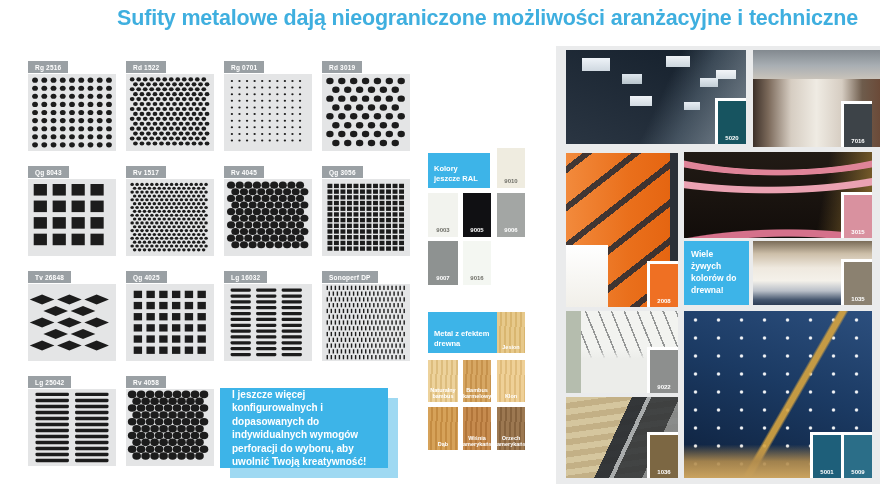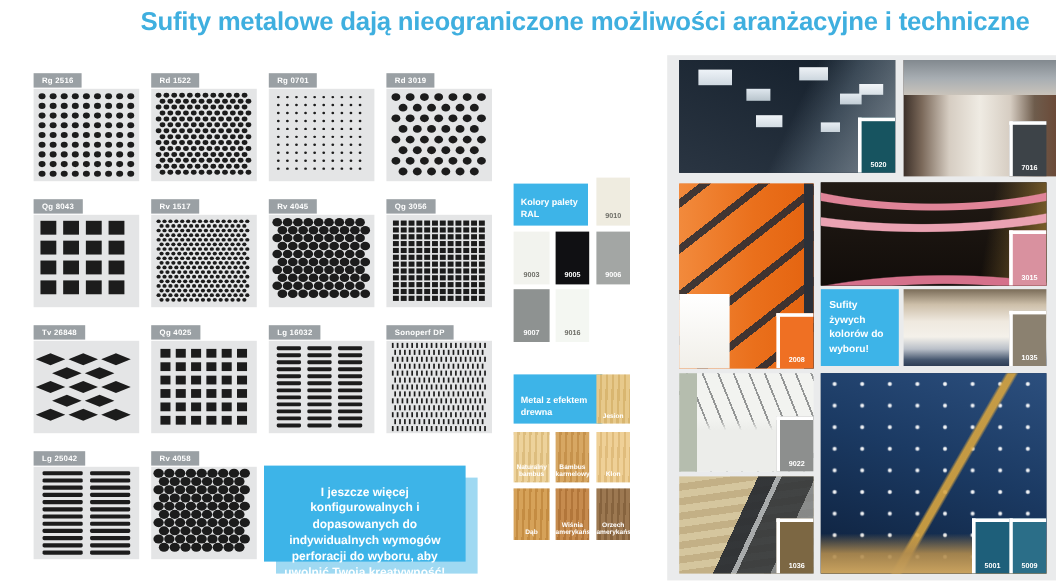--- a/index.html
+++ b/index.html
@@ -8,21 +8,21 @@
   .title{position:absolute;left:28px;top:6px;width:830px;font-size:21.5px;font-weight:bold;
          color:#3fafdf;letter-spacing:-0.2px;text-align:right;}
   
   .ptile{position:absolute;width:88px;}
   .ptag{display:inline-block;background:#9aa0a4;color:#fff;font-size:6.5px;font-weight:bold;
         padding:3px 7px 2px 7px;letter-spacing:.2px;}
   .pswatch{display:block;width:88px;height:77px;background:#e4e5e6;}
   
   .callout-shadow{position:absolute;background:#9fd9f2;}
   .callout{position:absolute;background:#3db4e8;color:#fff;font-weight:bold;}
-  .main-callout{font-size:10px;line-height:1.34;padding:16px 12px;box-sizing:border-box;text-align:center;}
+  .main-callout{font-size:10px;line-height:1.34;padding:0 12px;box-sizing:border-box;}
   
   .sec-head{position:absolute;background:#3db4e8;color:#fff;font-weight:bold;font-size:7.5px;
             line-height:1.25;box-sizing:border-box;display:flex;align-items:flex-end;padding:5px 6px;}
   .swatch{position:absolute;box-sizing:border-box;}
   .swatch .lbl{position:absolute;left:0;right:0;bottom:3px;text-align:center;font-size:6px;
                font-weight:bold;line-height:1.1;}
   .wood{background-blend-mode:multiply;}
   
   .gpanel{position:absolute;left:556px;top:46px;width:324px;height:438px;background:#eaebec;}
   .photo{position:absolute;overflow:hidden;}
@@ -1493,21 +1493,21 @@
           <circle cx="83.50000000000001" cy="87.10000000000001" r="4.9" fill="#1c1c1c"></circle>
         </svg></div>
     </div>
 
   <div class="callout-shadow" style="left:230px;top:398px;width:168px;height:80px;"></div>
   <div class="callout main-callout" style="left:220px;top:388px;width:168px;height:80px;">
     <span>I jeszcze więcej konfigurowalnych i dopasowanych do indywidualnych wymogów perforacji do wyboru, aby uwolnić Twoją kreatywność!</span>
   </div>
 
   <div class="sec-head" style="left:428px;top:153px;width:62px;height:35px;">
-    <span>Kolory palety RAL</span>
+    <span>Kolory jeszcze RAL</span>
   </div>
   <div id="ral-swatches">
       <div class="swatch" style="left: 497px; top: 148px; width: 28px; height: 40px; background: rgb(239, 236, 224);">
         <div class="lbl" style="color: rgb(111, 111, 104);">9010</div>
       </div>
       <div class="swatch" style="left: 428px; top: 193px; width: 30px; height: 44px; background: rgb(242, 243, 238);">
         <div class="lbl" style="color: rgb(111, 111, 104);">9003</div>
       </div>
       <div class="swatch" style="left: 463px; top: 193px; width: 28px; height: 44px; background: rgb(16, 16, 19);">
         <div class="lbl" style="color: rgb(255, 255, 255);">9005</div>
@@ -1590,15 +1590,15 @@
       <div class="photo ph-blue-auditorium" style="left: 684px; top: 311px; width: 188px; height: 167px;">
         <div class="chip" style="background: rgb(43, 110, 136); right: 0px;">
           <div class="lbl">5009</div>
         </div>
         <div class="chip" style="background: rgb(30, 95, 122); right: 31px;">
           <div class="lbl">5001</div>
         </div>
       </div>
     </div>
   <div class="callout gal-callout" style="left:684px;top:241px;width:65px;height:64px;">
-    <span>Sufity żywych kolorów do wyboru!</span>
+    <span>Wiele żywych kolorów do drewna!</span>
   </div>
 </div>
 
 </body></html>

